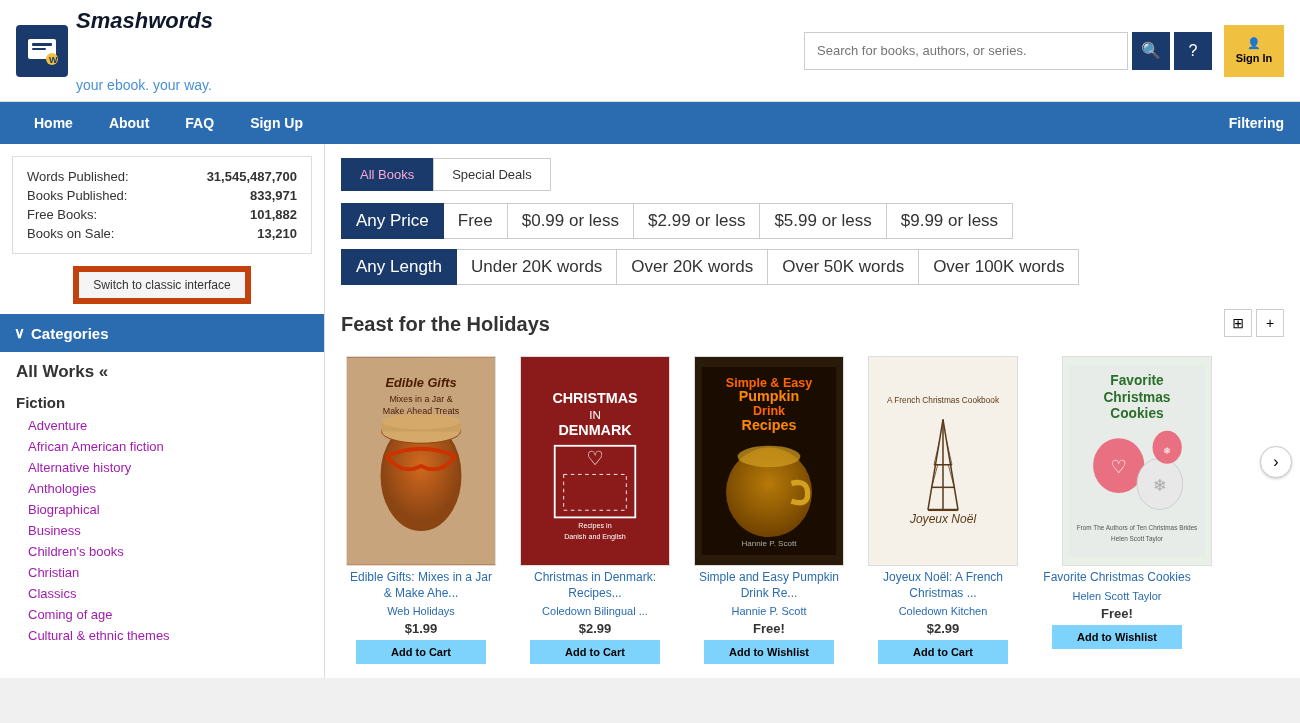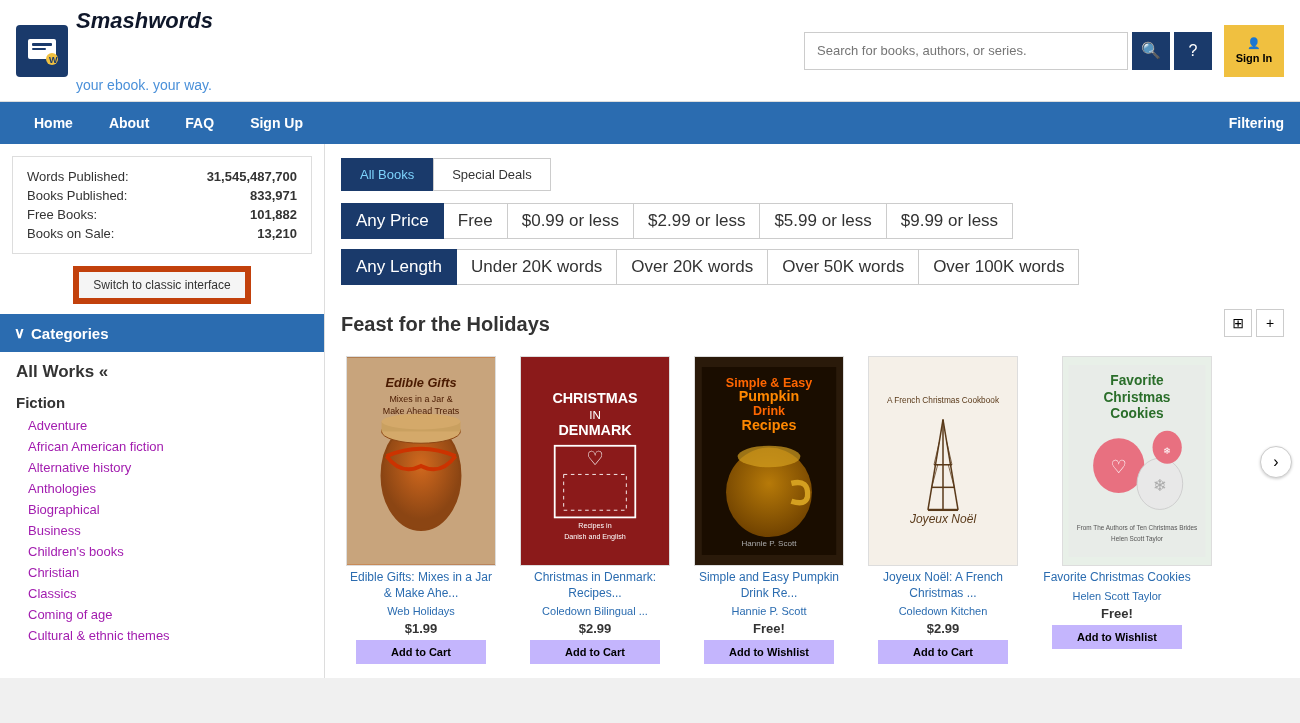--- a/index.html
+++ b/index.html
@@ -185,21 +185,21 @@
     .tab-btn {
       padding: 8px 18px;
       border: 1px solid #ccc;
       cursor: pointer;
       font-size: 13px;
       background: #fff;
       color: #333;
     }
     .tab-btn.active {
       background: #1a3a6b;
-      color: #7dd3fc;
+      color: #f9a8d4;
       border-color: #1a3a6b;
     }
     .filter-row {
       display: flex;
       gap: 0;
       margin-bottom: 10px;
       align-items: center;
     }
     .filter-btn {
       padding: 7px 14px;
@@ -257,21 +257,21 @@
       color: #2b6cb0;
       text-align: center;
     }
     .book-price {
       font-size: 13px;
       font-weight: bold;
       color: #333;
       text-align: center;
     }
     .add-cart-btn {
-      background: #c4b5fd;
+      background: #7dd3fc;
       border: none;
       padding: 6px 10px;
       cursor: pointer;
       font-size: 11px;
       font-weight: bold;
       width: 130px;
       text-align: center;
     }
     .next-btn {
       position: absolute;

